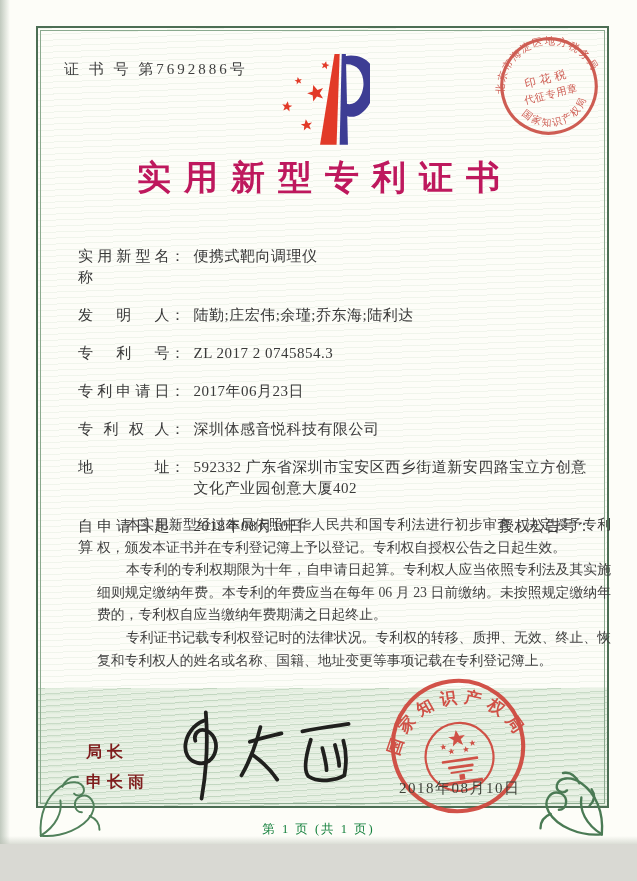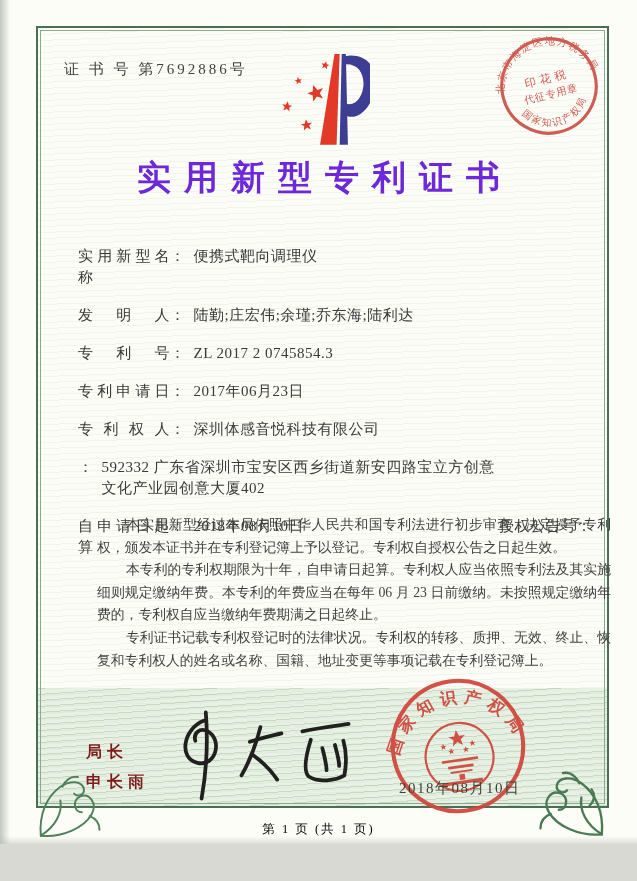--- a/index.html
+++ b/index.html
@@ -20,21 +20,21 @@
   .frame { position:absolute; top:26px; left:36px; right:28px; bottom:36px;
     border:2px solid #4c6e54; pointer-events:none; }
   .frame::after { content:""; position:absolute; inset:2px; border:1px solid #8aa98e; }
 
   .cert-no { position:absolute; left:64px; top:60px; font-size:15px;
     letter-spacing:3px; color:#3f3f3f; }
 
   .logo { position:absolute; left:266px; top:52px; }
 
   .title { position:absolute; top:155px; left:0; right:0; text-align:center;
-    font-size:34px; font-weight:bold; letter-spacing:13px; text-indent:13px; color:#6d28d9; }
+    font-size:34px; font-weight:bold; letter-spacing:13px; text-indent:13px; color:#be185d; }
 
   .fields { position:absolute; left:78px; top:246px; width:514px;
     display:flex; flex-direction:column; gap:17px; font-size:15px; color:#393939; }
   .frow { display:flex; line-height:21px; letter-spacing:0.5px; }
   .fgroup { display:flex; }
   .fl { width:92px; flex:0 0 auto; text-align:justify; text-align-last:justify; }
   .fcolon { flex:0 0 auto; }
   .fv { padding-left:8px; }
   .addr-v { width:400px; }
   .grant-row { justify-content:space-between; }
@@ -47,21 +47,21 @@
     line-height:30px; letter-spacing:5px; color:#7f1d1d; font-weight:600; }
 
   .signature { position:absolute; left:168px; top:706px; }
 
   .seal-top { position:absolute; left:490px; top:27px; transform:rotate(-14deg); opacity:.88; }
   .seal-bottom { position:absolute; left:380px; top:668px; transform:rotate(-8deg); opacity:.93; }
   .seal-date { position:absolute; left:399px; top:779px; font-size:15px;
     letter-spacing:1.5px; color:#3e4239; z-index:5; }
 
   .footer { position:absolute; left:0; right:0; top:821px; text-align:center;
-    font-size:12.5px; letter-spacing:2px; color:#000000; }
+    font-size:12.5px; letter-spacing:2px; color:#15803d; }
 
   .ornament-left { position:absolute; left:33px; top:756px; }
   .ornament-right { position:absolute; left:518px; top:752px; transform:scaleX(-1); }
 </style>
 </head>
 <body>
 
 <div class="page">
 
   <div class="waves-all"></div>
@@ -125,20 +125,21 @@
       <span class="fl">专利申请日</span>
         <span class="fcolon">：</span>
       <span class="fv">2017年06月23日</span>
     </div>
     <div class="frow">
       <span class="fl">专利权人</span>
         <span class="fcolon">：</span>
       <span class="fv">深圳体感音悦科技有限公司</span>
     </div>
     <div class="frow">
+      <span class="fl">地址</span>
         <span class="fcolon">：</span>
       <span class="fv addr-v">592332 广东省深圳市宝安区西乡街道新安四路宝立方创意文化产业园创意大厦402</span>
     </div>
     <div class="frow grant-row">
       <span class="fgroup">
         <span class="fl">自申请日起算</span>
           <span class="fcolon">：</span>
         <span class="fv">2018年08月10日</span>
       </span>
       <span class="fgroup">

